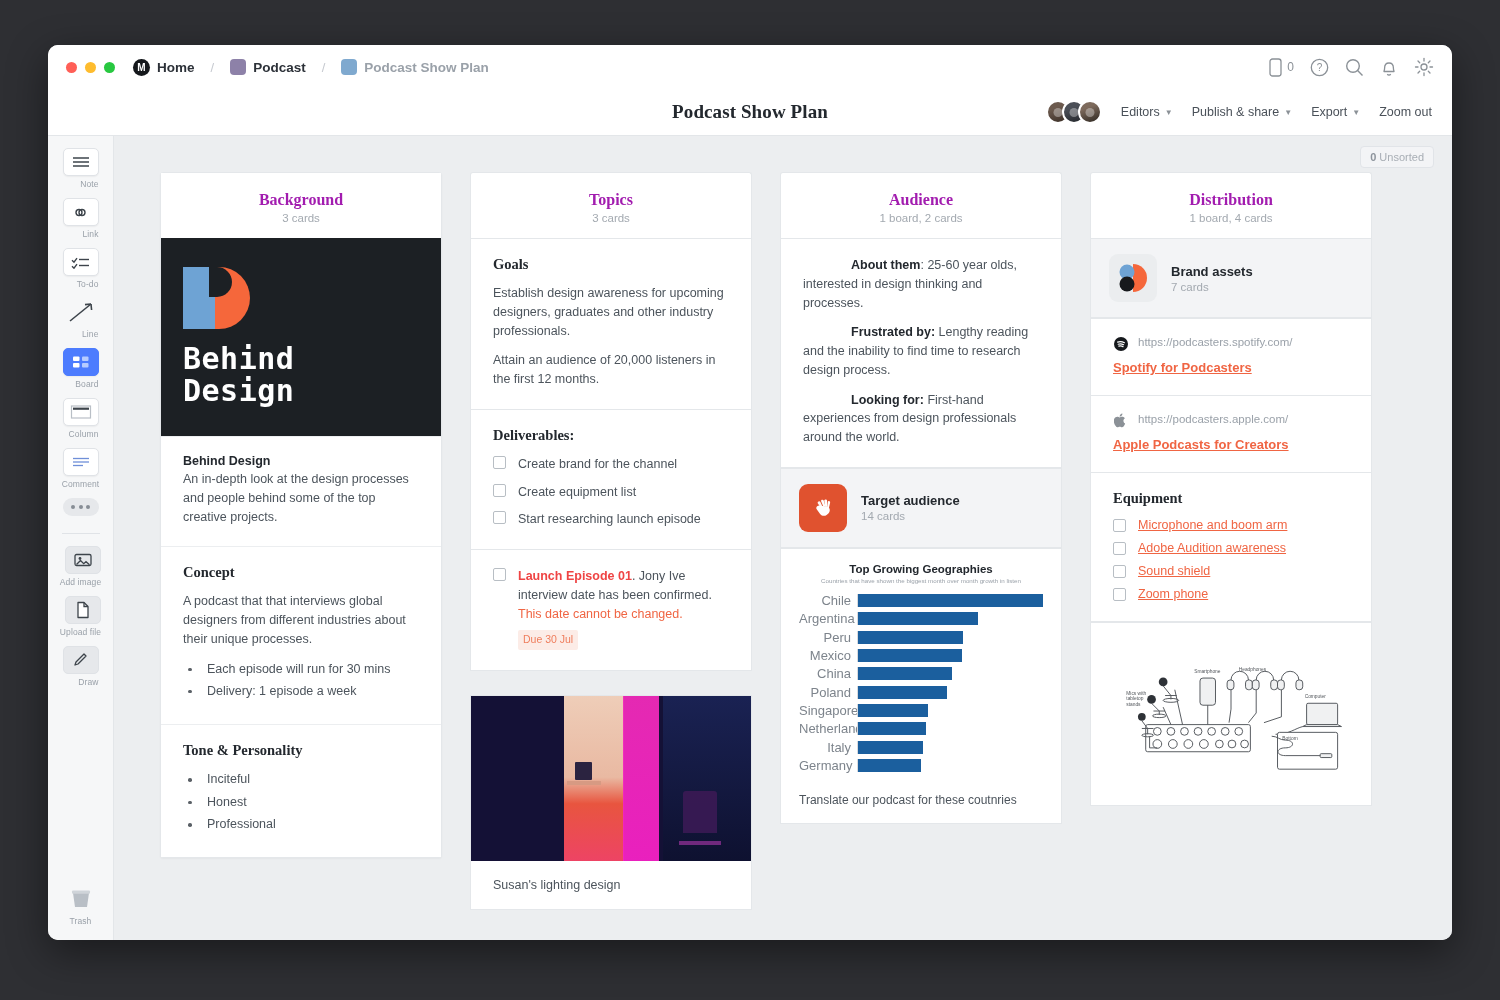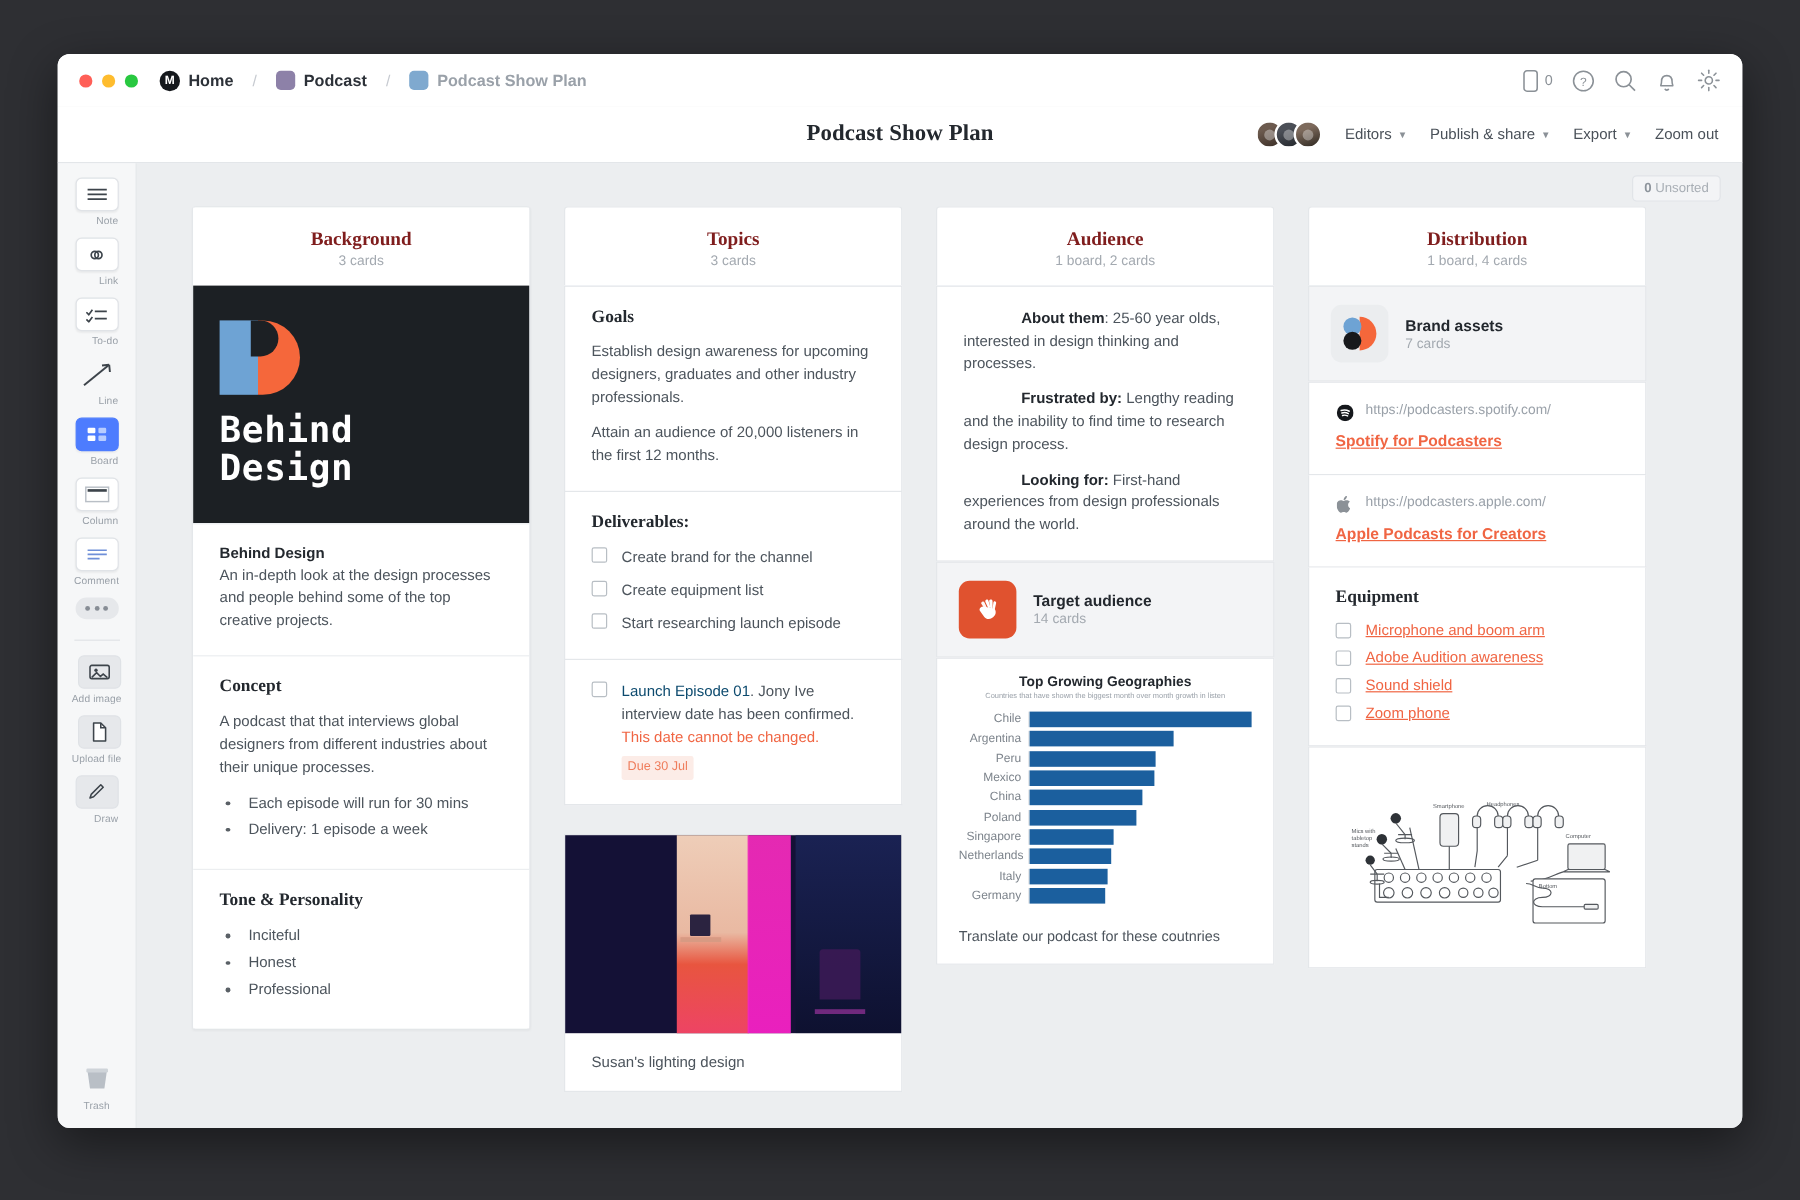--- a/index.html
+++ b/index.html
@@ -133,21 +133,21 @@
     border: 1px solid #e4e7ea;
     border-radius: 3px;
     box-shadow: 0 1px 2px rgba(0,0,0,.04);
     align-self: flex-start;
   }
   .column.open { background: transparent; border: none; box-shadow: none; }
   .col-head { padding: 18px 0 14px; text-align: center; background: #fff; }
   .column.open .col-head { background: #fff; border: 1px solid #e4e7ea; border-bottom: none; border-radius: 3px 3px 0 0; }
   .col-title {
     font-family: "Liberation Serif", serif;
-    font-weight: 700; font-size: 16px; color: #7f1d1d;
+    font-weight: 700; font-size: 16px; color: #a21caf;
   }
   .col-sub { font-size: 11.5px; color: #a3a9b0; margin-top: 3px; }
 
   .card {
     border: 1px solid #e4e7ea;
     background: #fff;
     padding: 17px 22px 20px;
   }
   .card + .card { border-top: none; }
   .col-inner > .card:first-child { border-top: 1px solid #e4e7ea; }
@@ -199,21 +199,21 @@
   }
 
   
   .chk-row { display: flex; align-items: flex-start; gap: 12px; margin-bottom: 9px; }
   .chk-row:last-child { margin-bottom: 0; }
   .chk {
     width: 13px; height: 13px; border: 1.4px solid #b8bec4; border-radius: 2px;
     background: #fff; flex: 0 0 13px; margin-top: 1px;
   }
   .chk-txt { font-size: 12.5px; line-height: 1.5; color: #4c545c; }
-  .chk-txt b { font-weight: 400; color: #0c4a6e; }
+  .chk-txt b { font-weight: 700; color: #ef4444; }
   .warn { color: #f06543; }
   .due {
     display: inline-block; margin-top: 7px;
     background: #fcece7; color: #ef7d5c;
     font-size: 10.5px; padding: 2px 5px; border-radius: 2px;
   }
   .lnk-chk { color: #f06543; text-decoration: underline; font-size: 12.5px; }
 
   
   .photo-card { margin-top: 24px; border: 1px solid #e4e7ea; background: #fff; }
@@ -271,21 +271,21 @@
   .link-url { font-size: 11.5px; color: #9aa1a9; }
   .link-title { font-size: 13px; font-weight: 700; color: #f06543; text-decoration: underline; }
   .favi { width: 15px; height: 15px; flex: 0 0 15px; display: flex; align-items: center; justify-content: center; }
 
   
   .chart-card { border: 1px solid #e4e7ea; background: #fff; padding: 14px 18px 16px; }
   .chart-title { text-align: center; font-size: 11.5px; font-weight: 700; color: #23282e; }
   .chart-sub { text-align: center; font-size: 6.2px; color: #9aa1a9; margin-top: 2px; margin-bottom: 9px; }
   .bars { display: flex; flex-direction: column; gap: 3.4px; }
   .bar-row { display: flex; align-items: center; gap: 6px; }
-  .bar-lbl { width: 52px; text-align: right; font-size: 10px; color: #7d848c; flex: 0 0 52px; }
+  .bar-lbl { width: 52px; text-align: right; font-size: 13px; color: #7d848c; flex: 0 0 52px; }
   .bar-track { flex: 1; height: 13px; position: relative; border-left: 1px solid #d8dbdf; }
   .bar { height: 13px; background: #1b5f9e; }
   .chart-note { font-size: 12px; color: #4c545c; margin-top: 20px; }
 
   
   .diagram-card { border: 1px solid #e4e7ea; background: #fff; padding: 14px; }
   .diagram { width: 100%; height: 150px; background: #fff; }
 </style>
 </head>
 <body>

